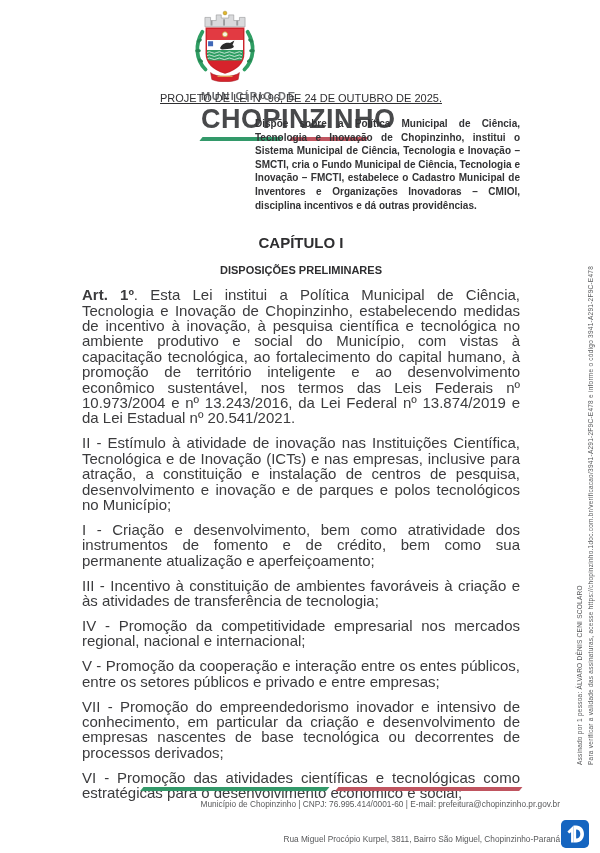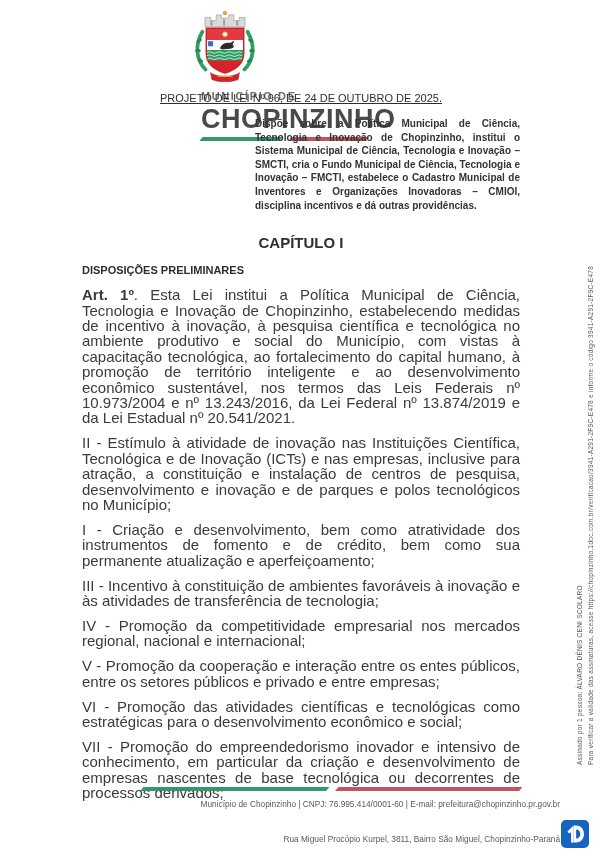--- a/index.html
+++ b/index.html
@@ -18,21 +18,21 @@
   .brand-bars{display:flex;gap:9px;margin-top:4px;}
   .bar{height:4px;transform:skewX(-38deg);}
   .bar.green{width:80px;background:#33996a;}
   .bar.red{width:77px;background:#c05560;}
 
   
   .content{position:absolute;left:82px;top:88px;width:438px;}
   .doc-title{text-align:center;font-size:11px;font-weight:normal;text-decoration:underline;color:#2e2e30;margin:4px 0 0 0;}
   .ementa{margin:13px 0 0 173px;width:265px;font-size:10px;line-height:13.6px;font-weight:bold;text-align:justify;color:#333335;}
   .chapter{text-align:center;font-size:15px;font-weight:bold;color:#2e2e30;margin-top:22px;}
-  .chapter-sub{text-align:left;font-size:11px;font-weight:bold;color:#2e2e30;margin-top:13px;}
+  .chapter-sub{text-align:center;font-size:11px;font-weight:bold;color:#2e2e30;margin-top:13px;}
   .para{font-size:15px;line-height:15.4px;text-align:justify;margin:0 0 9.5px 0;}
   .para.first{margin-top:11px;}
   .bold{font-weight:bold;}
 
   
   .fbar{position:absolute;top:787px;height:3.5px;transform:skewX(-40deg);}
   .fbar.green{left:142px;width:186px;background:#33996a;}
   .fbar.red{left:337px;width:184px;background:#c05560;}
   .footer-line{position:absolute;left:0;width:560px;text-align:right;font-size:8.3px;color:#58595b;}
   .footer-line.l1{top:799px;}
@@ -107,25 +107,25 @@
     <div class="ementa">Dispõe sobre a Política Municipal de Ciência, Tecnologia e Inovação de Chopinzinho, institui o Sistema Municipal de Ciência, Tecnologia e Inovação – SMCTI, cria o Fundo Municipal de Ciência, Tecnologia e Inovação – FMCTI, estabelece o Cadastro Municipal de Inventores e Organizações Inovadoras – CMIOI, disciplina incentivos e dá outras providências.</div>
 
     <div class="chapter">CAPÍTULO I</div>
     <div class="chapter-sub">DISPOSIÇÕES PRELIMINARES</div>
 
     <p class="para first"><span class="bold">Art. 1º</span><span>. Esta Lei institui a Política Municipal de Ciência, Tecnologia e Inovação de Chopinzinho, estabelecendo medidas de incentivo à inovação, à pesquisa científica e tecnológica no ambiente produtivo e social do Município, com vistas à capacitação tecnológica, ao fortalecimento do capital humano, à promoção de território inteligente e ao desenvolvimento econômico sustentável, nos termos das Leis Federais nº 10.973/2004 e nº 13.243/2016, da Lei Federal nº 13.874/2019 e da Lei Estadual nº 20.541/2021.</span></p>
 
 
     <p class="para">II - Estímulo à atividade de inovação nas Instituições Científica, Tecnológica e de Inovação (ICTs) e nas empresas, inclusive para atração, a constituição e instalação de centros de pesquisa, desenvolvimento e inovação e de parques e polos tecnológicos no Município;</p>
     <p class="para">I - Criação e desenvolvimento, bem como atratividade dos instrumentos de fomento e de crédito, bem como sua permanente atualização e aperfeiçoamento;</p>
-    <p class="para">III - Incentivo à constituição de ambientes favoráveis à inovação e às atividades de transferência de tecnologia;</p>
+    <p class="para">III - Incentivo à constituição de ambientes favoráveis à criação e às atividades de transferência de tecnologia;</p>
     <p class="para">IV - Promoção da competitividade empresarial nos mercados regional, nacional e internacional;</p>
     <p class="para">V - Promoção da cooperação e interação entre os entes públicos, entre os setores públicos e privado e entre empresas;</p>
+    <p class="para">VII - Promoção do empreendedorismo inovador e intensivo de conhecimento, em particular da criação e desenvolvimento de empresas nascentes de base tecnológica ou decorrentes de processos derivados;</p>
     <p class="para">VI - Promoção das atividades científicas e tecnológicas como estratégicas para o desenvolvimento econômico e social;</p>
-    <p class="para">VII - Promoção do empreendedorismo inovador e intensivo de conhecimento, em particular da criação e desenvolvimento de empresas nascentes de base tecnológica ou decorrentes de processos derivados;</p>
   </div>
 
   <div class="fbar green"></div>
   <div class="fbar red"></div>
   <div class="footer-line l1">Município de Chopinzinho | CNPJ: 76.995.414/0001-60 | E-mail: prefeitura@chopinzinho.pr.gov.br</div>
   <div class="footer-line l2">Rua Miguel Procópio Kurpel, 3811, Bairro São Miguel, Chopinzinho-Paraná</div>
 
   <div class="sign-strip">
     <div>Assinado por 1 pessoa:  ÁLVARO DÊNIS CENI SCOLARO</div>
     <div>Para verificar a validade das assinaturas, acesse https://chopinzinho.1doc.com.br/verificacao/3941-A291-2F9C-E478 e informe o código 3941-A291-2F9C-E478</div>

